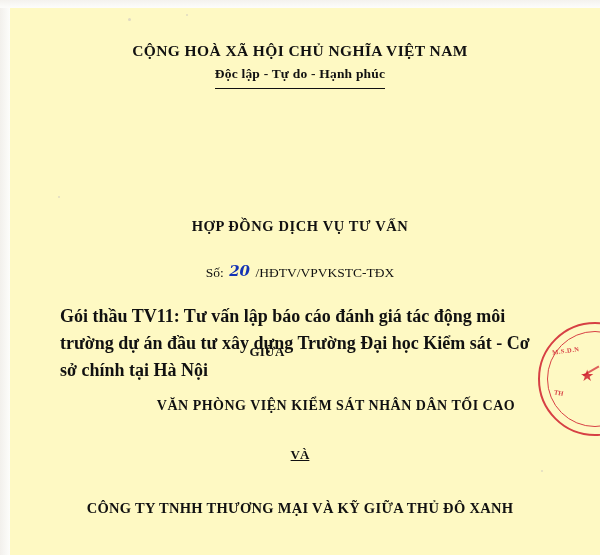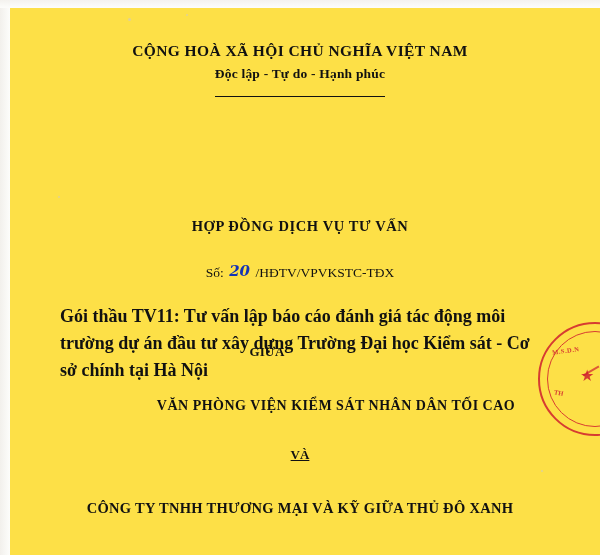--- a/index.html
+++ b/index.html
@@ -12,21 +12,21 @@
     background: #ffffff;
     font-family: "Liberation Serif", serif;
     color: #1a1a1a;
     overflow: hidden;
     position: relative;
   }
   .page {
     position: relative;
     width: 600px;
     height: 555px;
-    background: #fde047;
+    background: #fef9c3;
   }
   
   .scan-edge-left {
     position: absolute;
     left: 0; top: 0; bottom: 0;
     width: 10px;
     background: linear-gradient(to right, #f2f0ec, #fdfdfb);
   }
   .scan-edge-top {
     position: absolute;
@@ -54,21 +54,21 @@
     letter-spacing: .4px;
     color: #111;
   }
   .motto-line {
     margin-top: 6px;
     font-size: 13.5px;
     font-weight: bold;
     color: #111;
     display: inline-block;
     border-bottom: 1.3px solid #111;
-    padding-bottom: 14px;
+    padding-bottom: 6px;
     letter-spacing: .2px;
   }
 
   .title-block {
     position: absolute;
     top: 218px;
     left: 0;
     width: 600px;
     text-align: center;
   }

